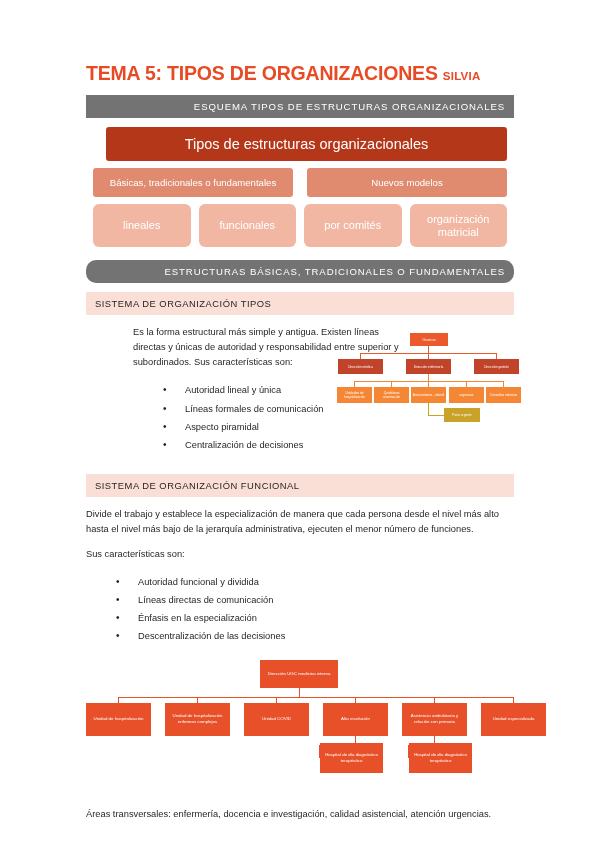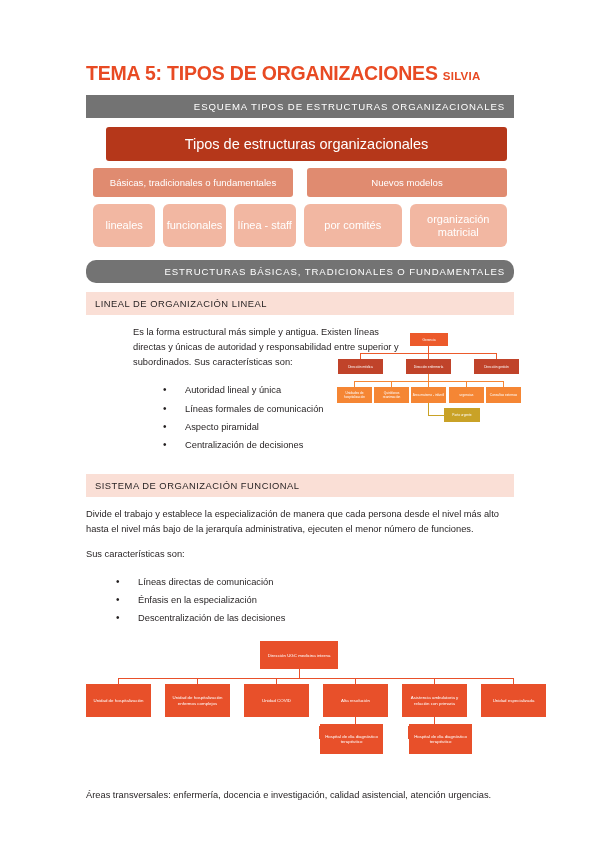--- a/index.html
+++ b/index.html
@@ -224,32 +224,31 @@
     <div class="schema">
       <div class="schema-top">Tipos de estructuras organizacionales</div>
       <div class="schema-row2">
         <div class="schema-mid">Básicas, tradicionales o fundamentales</div>
         <div class="schema-mid">Nuevos modelos</div>
       </div>
       <div class="schema-row3">
         <div class="schema-grp">
           <div class="schema-leaf">lineales</div>
           <div class="schema-leaf">funcionales</div>
-          <div class="schema-leaf">línea - staff</div>
         </div>
         <div class="schema-grp">
           <div class="schema-leaf">por comités</div>
           <div class="schema-leaf">organización matricial</div>
         </div>
       </div>
     </div>
 
     <div class="banner" style="margin-top:13px;border-radius:10px;">ESTRUCTURAS BÁSICAS, TRADICIONALES O FUNDAMENTALES</div>
 
-    <div class="subhead">LINEAL DE ORGANIZACIÓN LINEAL</div>
+    <div class="subhead">SISTEMA DE ORGANIZACIÓN TIPOS</div>
 
     <div class="lineal-wrap">
       <p class="para" style="width:272px;">Es la forma estructural más simple y antigua. Existen líneas directas y únicas de autoridad y responsabilidad entre superior y subordinados. Sus características son:</p>
       <ul class="bullets">
         <li>Autoridad lineal y única</li>
         <li>Líneas formales de comunicación</li>
         <li>Aspecto piramidal</li>
         <li>Centralización de decisiones</li>
       </ul>
 
@@ -284,20 +283,21 @@
         <div class="cl-line gold" style="left:92px; top:70px; width:1px; height:12px;"></div>
         <div class="cl-line gold" style="left:92px; top:82px; width:16px; height:1px;"></div>
         <div class="cl-node gold" style="left:108px; top:75px; width:36px; height:14px;">Parto urgente</div>
       </div>
     </div>
 
     <div class="subhead" style="margin-top:20px;">SISTEMA DE ORGANIZACIÓN FUNCIONAL</div>
     <p class="para">Divide el trabajo y establece la especialización de manera que cada persona desde el nivel más alto hasta el nivel más bajo de la jerarquía administrativa, ejecuten el menor número de funciones.</p>
     <p class="para">Sus características son:</p>
     <ul class="bullets">
+      <li>Autoridad funcional y dividida</li>
       <li>Líneas directas de comunicación</li>
       <li>Énfasis en la especialización</li>
       <li>Descentralización de las decisiones</li>
     </ul>
 
     <div class="chart-func">
 
       <div class="cf-node" style="left:174px; top:0px; width:78px; height:28px;">Dirección UGC medicina interna</div>
 
       <div class="cf-line" style="left:213px; top:28px; width:1px; height:9px;"></div>

